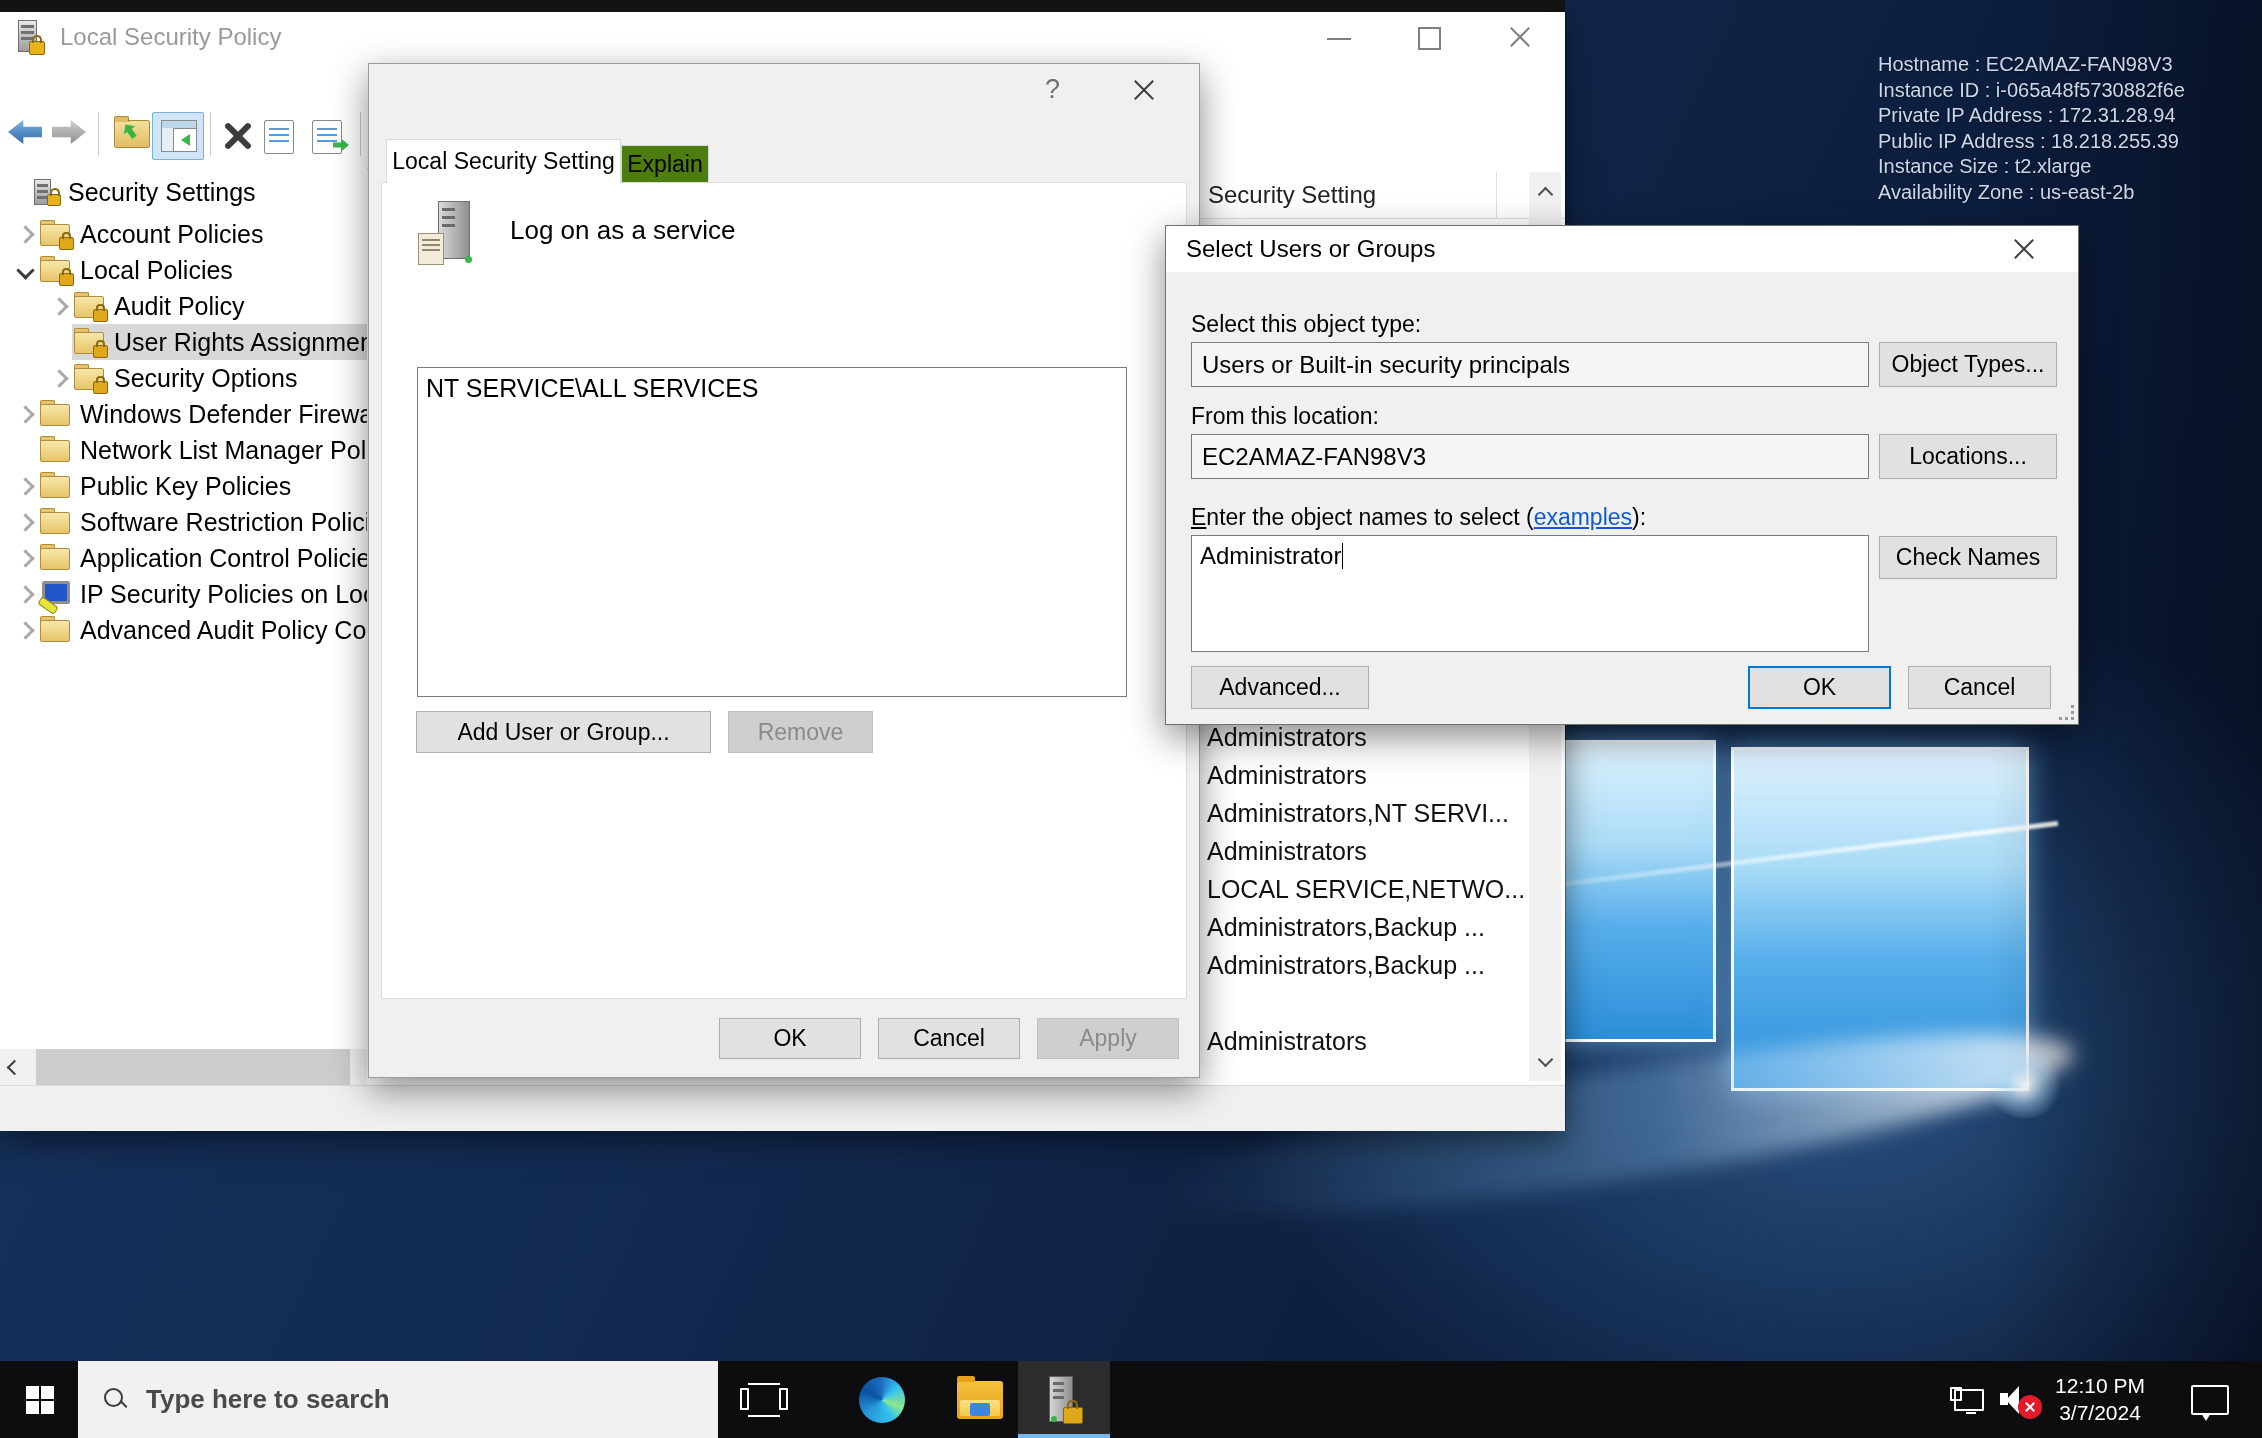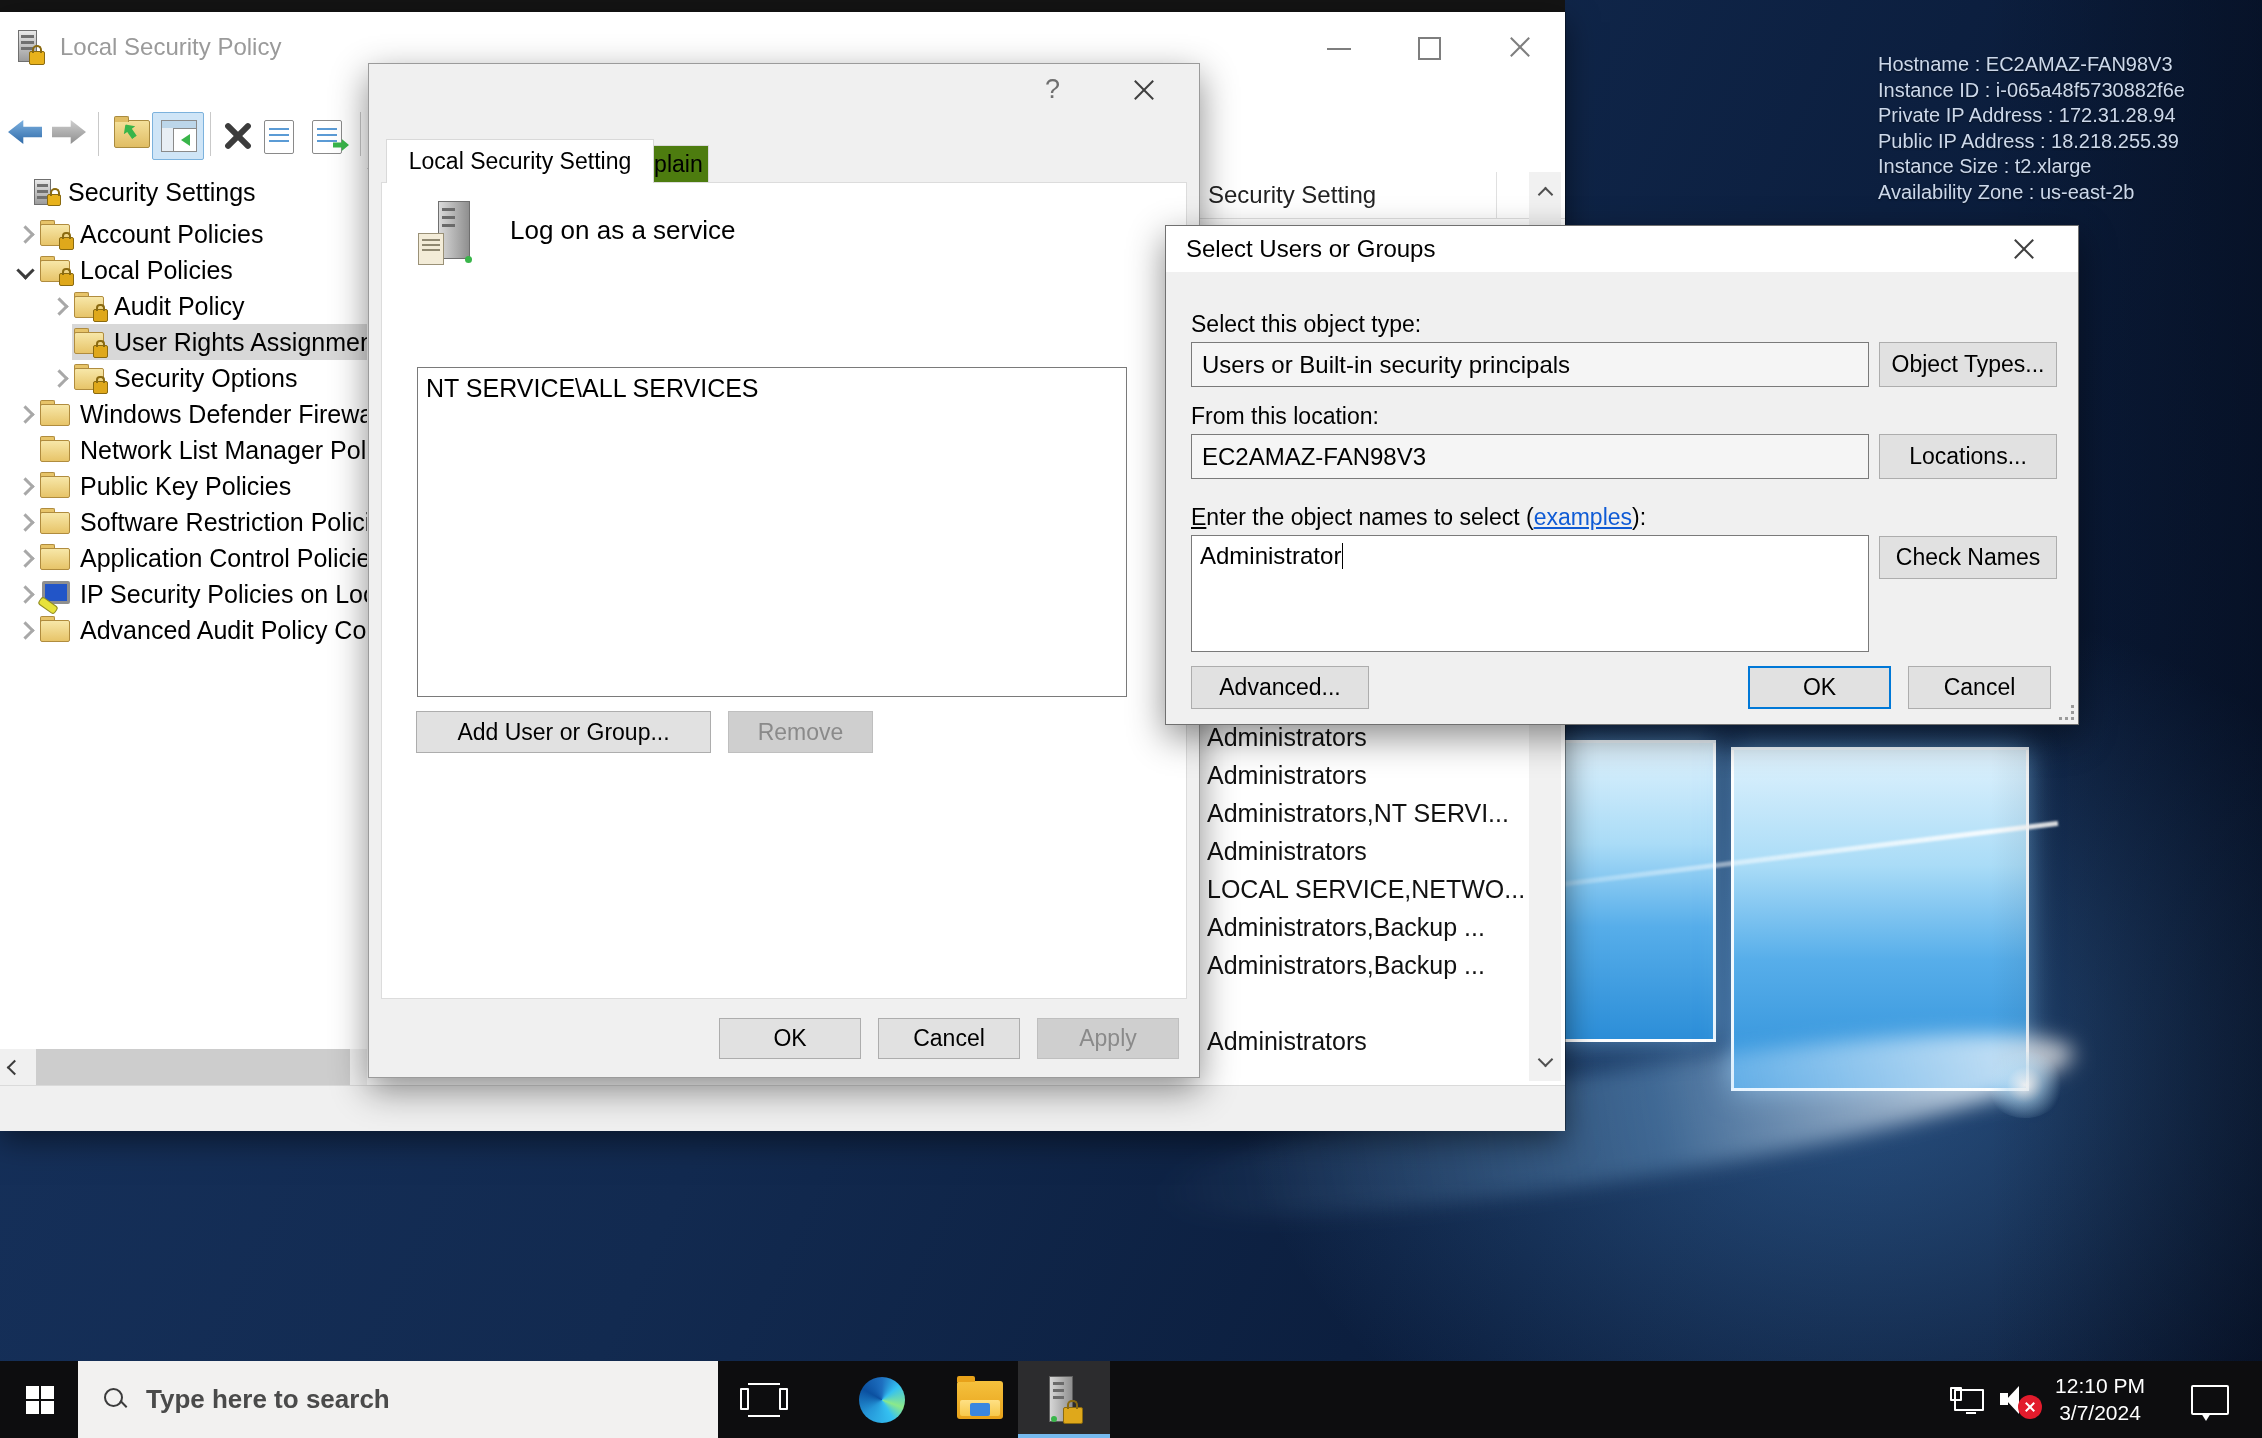--- a/index.html
+++ b/index.html
@@ -26,21 +26,21 @@
     background:linear-gradient(to right,rgba(140,200,255,0) 0%,rgba(150,210,255,.28) 55%,rgba(255,255,255,.75) 97%);}
   .glow-dot{position:absolute;left:1985px;top:1052px;width:80px;height:66px;border-radius:50%;
     background:radial-gradient(circle,rgba(255,255,255,.95) 0%,rgba(190,230,255,.5) 35%,rgba(120,190,255,0) 70%);}
   .hostinfo{position:absolute;left:1878px;top:52px;width:370px;
     font-size:20px;line-height:25.5px;color:#ccd8ea;text-shadow:0 1px 2px rgba(0,0,0,.55);}
 
   
   .topstrip{position:absolute;left:0;top:0;width:1565px;height:12px;background:#141414;}
   .mwin{position:absolute;left:0;top:12px;width:1565px;height:1118px;background:#fff;
     box-shadow:1px 0 0 rgba(0,0,0,.35), 0 10px 30px rgba(0,0,0,.5);}
-  .mtitle{position:absolute;left:0;top:10px;width:100%;height:50px;background:#fff;}
+  .mtitle{position:absolute;left:0;top:0;width:100%;height:50px;background:#fff;}
   .mtitle .txt{position:absolute;left:60px;top:11px;font-size:24px;color:#9a9a9a;}
   .app-ico{position:absolute;left:18px;top:8px;width:26px;height:34px;}
   .tower{position:absolute;left:0;top:0;width:17px;height:30px;border:1px solid #6f6f6f;
     background:linear-gradient(#e8e8e8,#9c9c9c);}
   .tower i{position:absolute;left:2px;height:3px;right:2px;background:#707070;}
   .tower i:nth-child(1){top:4px}.tower i:nth-child(2){top:10px}.tower i:nth-child(3){top:16px}
   .locky{position:absolute;right:-1px;bottom:-1px;width:14px;height:12px;background:#e8b21c;
     border:1px solid #8a6a10;border-radius:2px;}
   .locky::before{content:"";position:absolute;left:2px;top:-7px;width:6px;height:6px;
     border:2px solid #8a6a10;border-bottom:none;border-radius:5px 5px 0 0;}
@@ -146,21 +146,21 @@
   .closeX::before,.closeX::after{content:"";position:absolute;left:0;top:12px;width:26px;height:2px;background:#3f3f3f;}
   .closeX::before{transform:rotate(45deg)}.closeX::after{transform:rotate(-45deg)}
 
   
   .pdlg{left:368px;top:63px;width:830px;height:1013px;}
   .pdlg .dtitle{height:52px;}
   .pdlg .dtitle .txt{position:absolute;left:18px;top:13px;font-size:23px;color:#8f8f8f;}
   .pdlg .help{position:absolute;left:676px;top:10px;font-size:27px;color:#6f6f6f;}
   .pdlg .closeX{left:762px;top:13px;}
   .tab{position:absolute;box-sizing:border-box;font-size:23px;display:flex;align-items:center;justify-content:center;}
-  .tab.active{left:17px;top:75px;width:268px;height:44px;background:#fff;
+  .tab.active{left:17px;top:75px;width:235px;height:44px;background:#fff;
     border:1px solid #d9d9d9;border-bottom:none;z-index:2;text-align:right;}
   .tab.inactive{left:252px;top:81px;width:88px;height:38px;background:#4d7c0f;
     border:1px solid #d9d9d9;border-bottom:none;}
   .ppage{position:absolute;left:12px;top:118px;width:806px;height:817px;background:#fff;border:1px solid #dcdcdc;box-sizing:border-box;padding-left:17px;}
   .psrv{position:absolute;left:36px;top:18px;width:56px;height:66px;}
   .psrv .t{position:absolute;right:4px;top:0;width:30px;height:56px;border:1px solid #6f6f6f;
     background:linear-gradient(90deg,#d9d9d9,#8f8f8f);}
   .psrv .t i{position:absolute;left:3px;right:14px;height:3px;background:#6a6a6a;}
   .psrv .t i:nth-child(1){top:6px}.psrv .t i:nth-child(2){top:14px}.psrv .t i:nth-child(3){top:22px}
   .psrv .p{position:absolute;left:0;bottom:2px;width:24px;height:30px;background:#f3ecd8;

